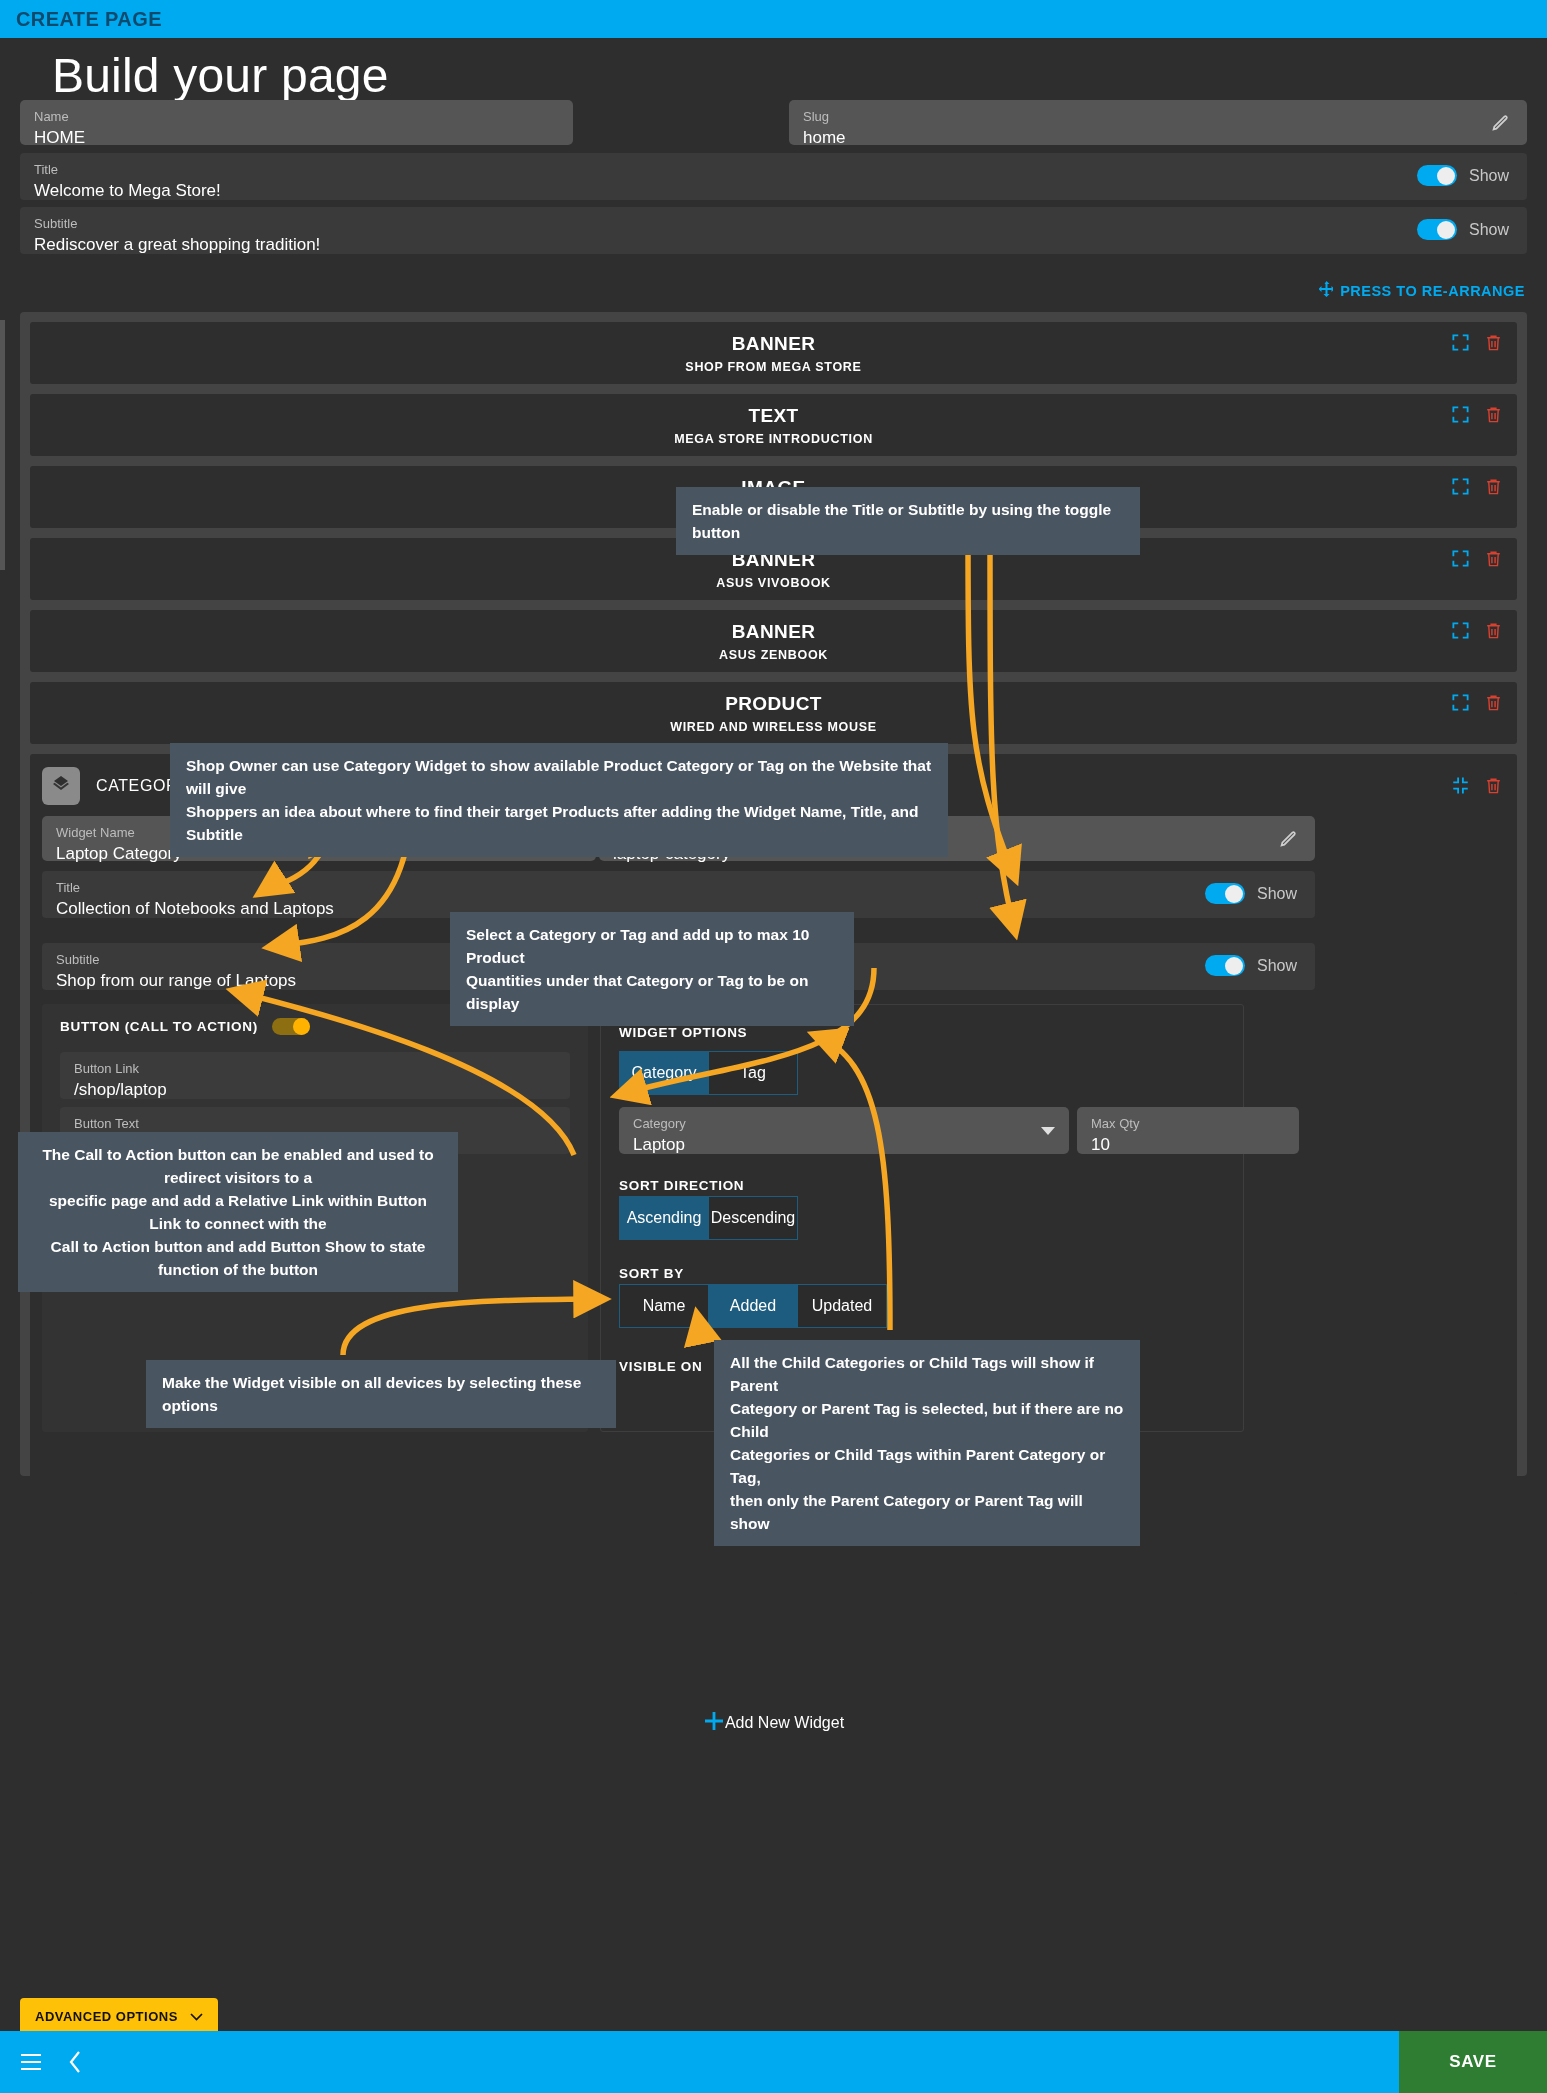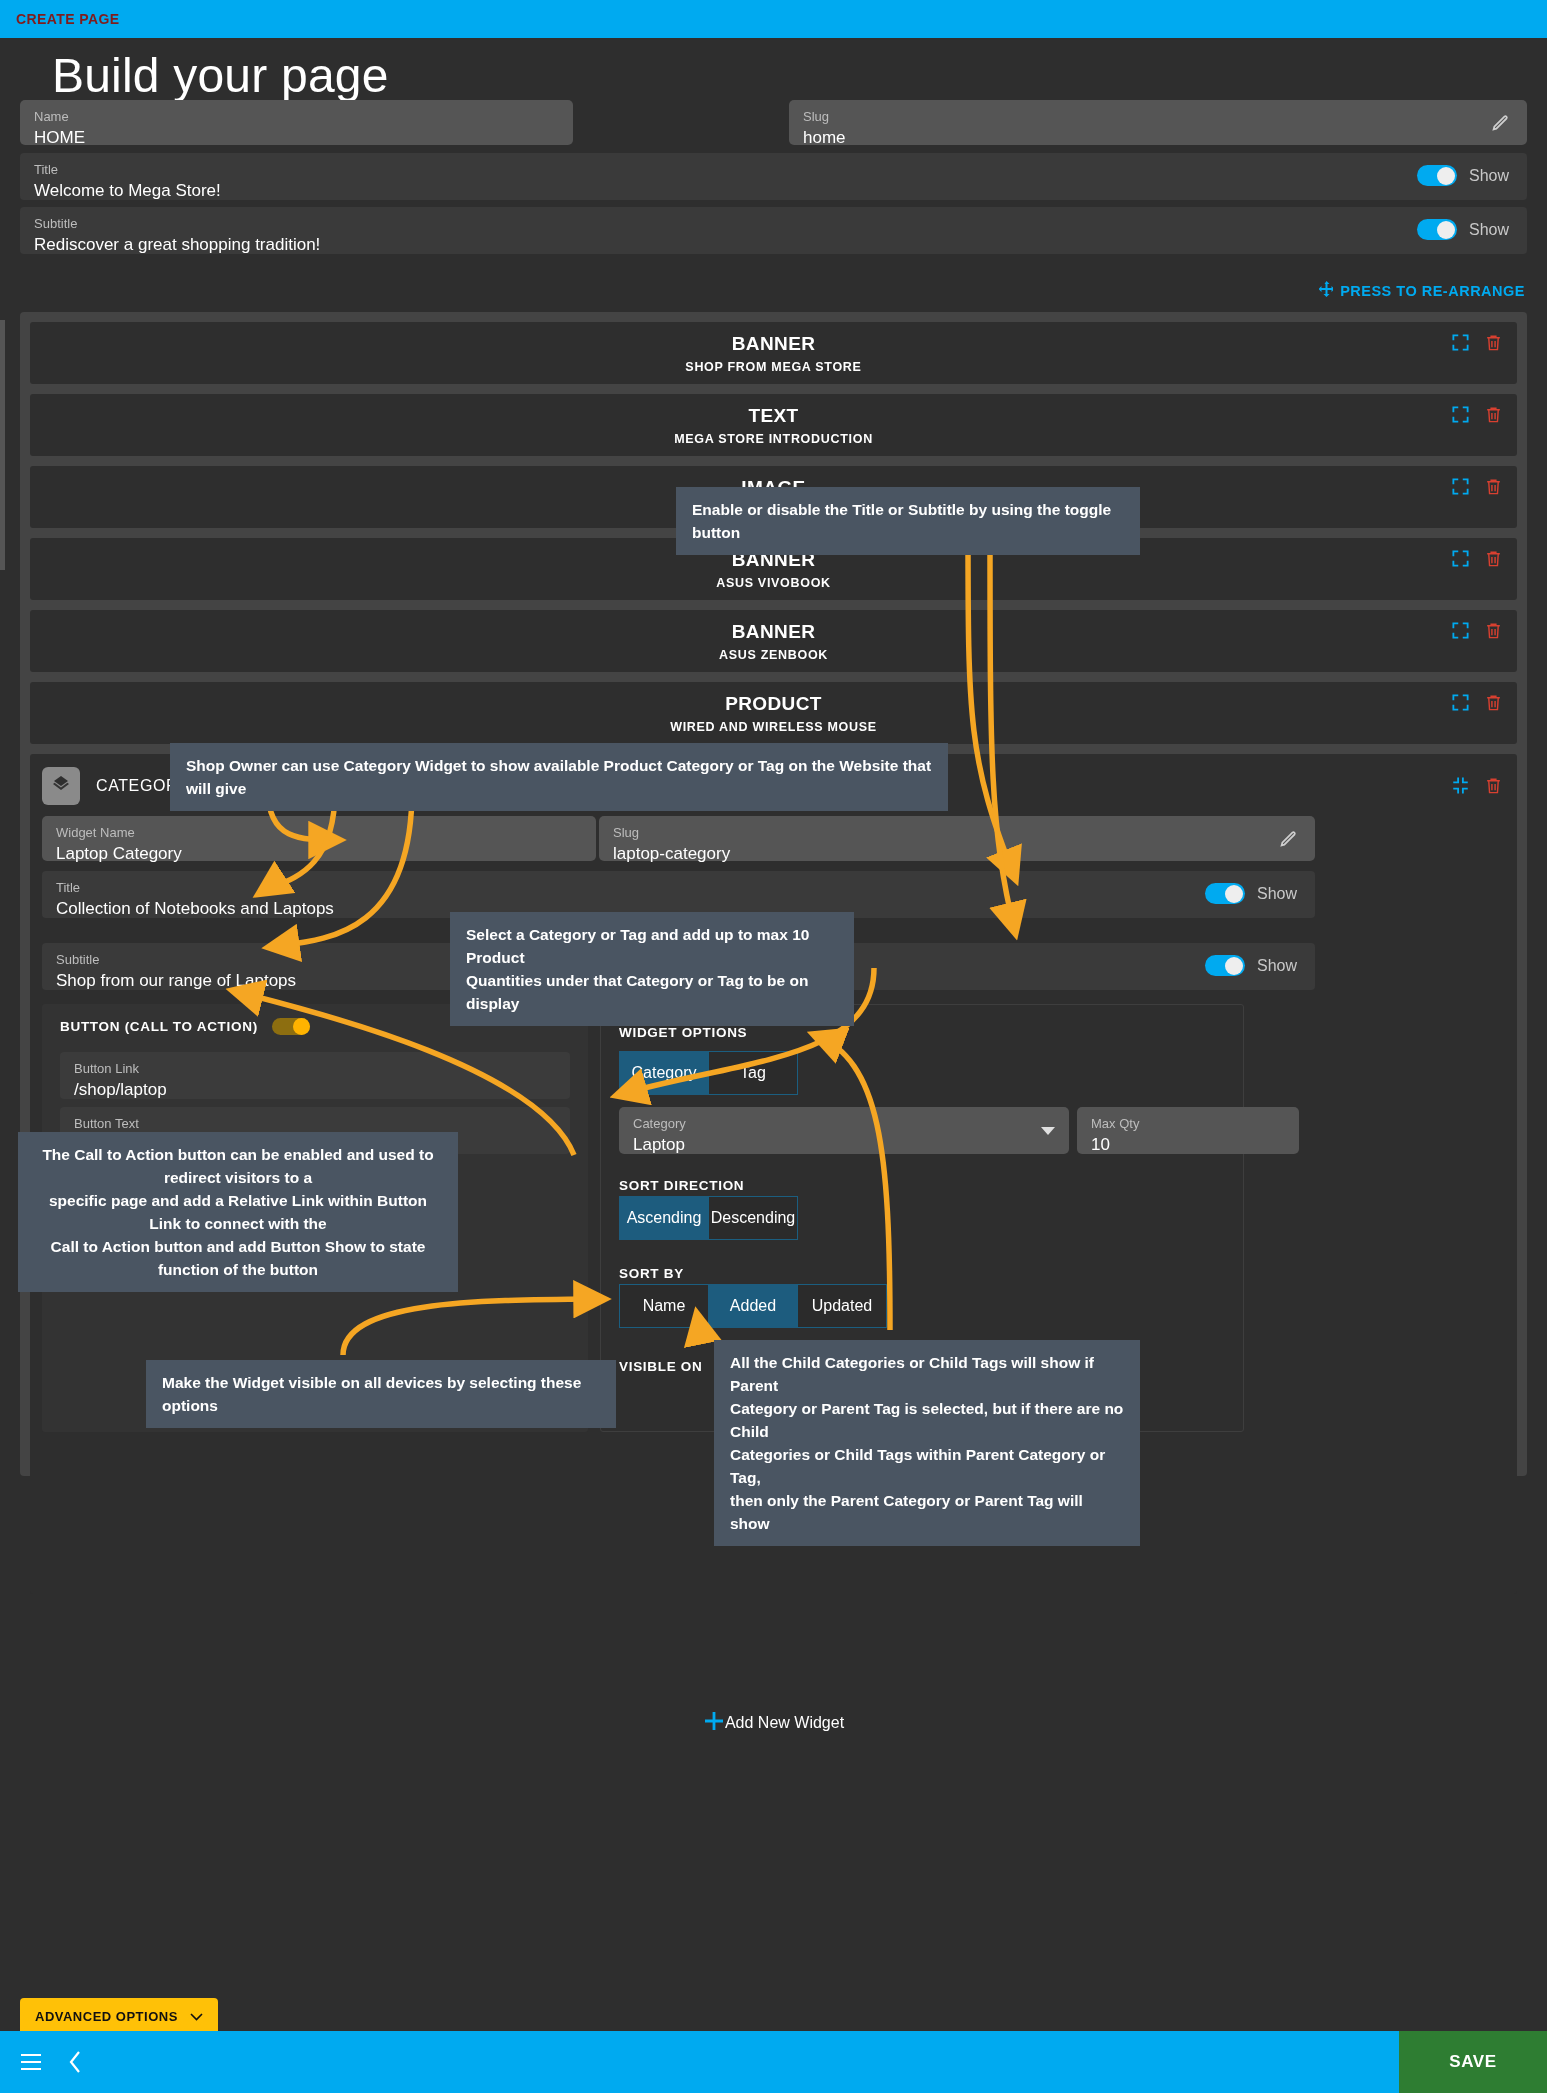--- a/index.html
+++ b/index.html
@@ -12,21 +12,21 @@
     overflow: hidden;
   }
   #root { position: relative; width: 1547px; height: 2093px; }
 
   
   .topbar {
     position: absolute; left: 0; top: 0; width: 1547px; height: 38px;
     background: #00aaf0; display: flex; align-items: center; padding-left: 16px;
   }
   .topbar .label {
-    font-size: 14px; font-weight: bold; letter-spacing: .4px; color: #7f1d1d;
+    font-size: 20px; font-weight: bold; letter-spacing: .4px; color: #0c4a6e;
   }
 
   
   .page-title {
     position: absolute; left: 20px; top: 48px;
     font-size: 48px; font-weight: normal; color: #ffffff; letter-spacing: .2px; margin-left: 32px;
   }
 
   
   .field {
@@ -490,20 +490,21 @@
       <path d="M890 1330 C890 1150, 880 1060, 815 1035"></path>
     </g>
   </svg>
 
   <div class="callout" style="left:676px; top:487px; width:464px;">
     <span>Enable or disable the Title or Subtitle by using the toggle button</span>
   </div>
 
   <div class="callout" style="left:170px; top:743px; width:778px;">
     <div>Shop Owner can use Category Widget to show available Product Category or Tag on the Website that will give</div>
+    <div>Shoppers an idea about where to find their target Products after adding the Widget Name, Title, and Subtitle</div>
   </div>
 
   <div class="callout" style="left:450px; top:912px; width:404px;">
     <div>Select a Category or Tag and add up to max 10 Product</div>
     <div>Quantities under that Category or Tag to be on display</div>
   </div>
 
   <div class="callout" style="left:18px; top:1132px; width:440px;text-align:center;">
     <div>The Call to Action button can be enabled and used to redirect visitors to a</div>
     <div>specific page and add a Relative Link within Button Link to connect with the</div>

